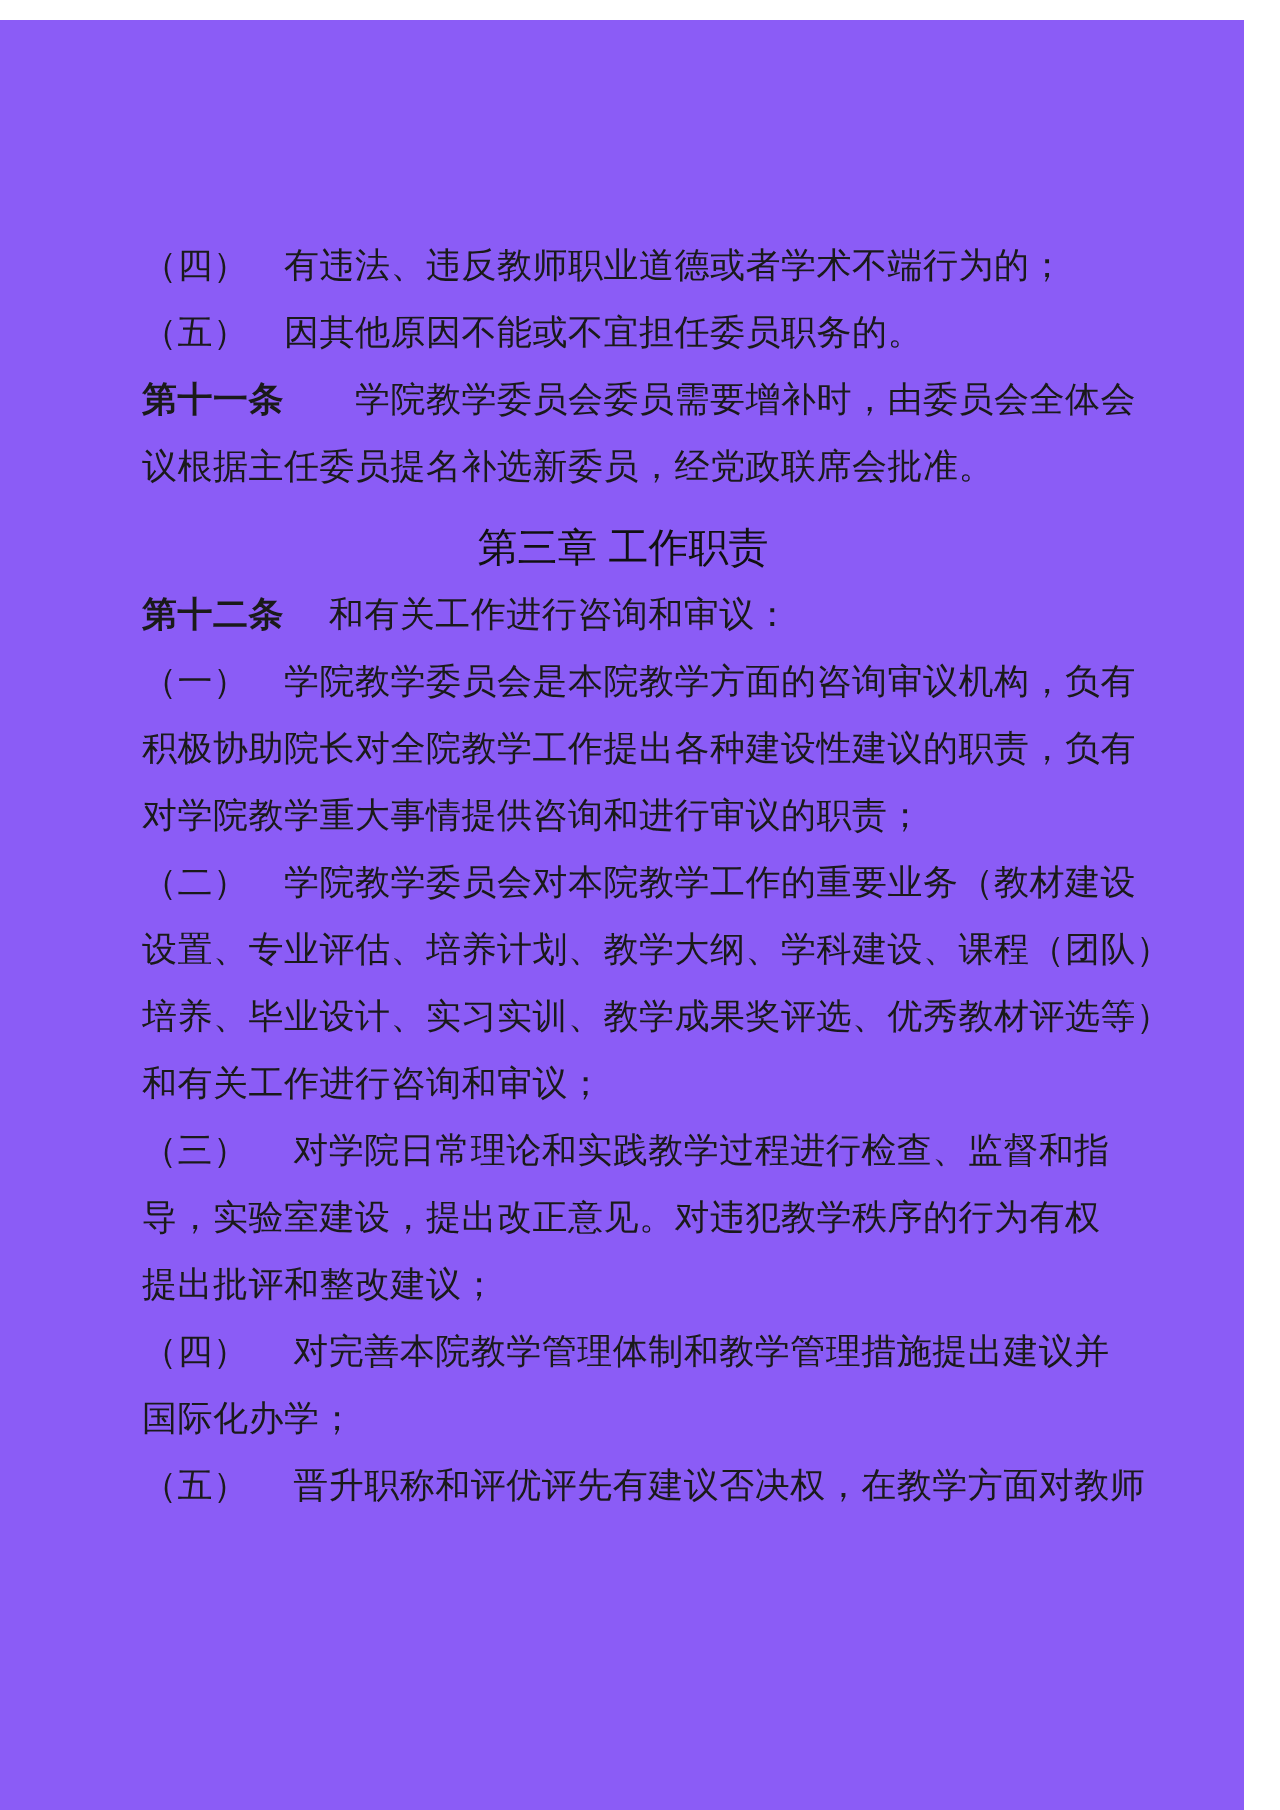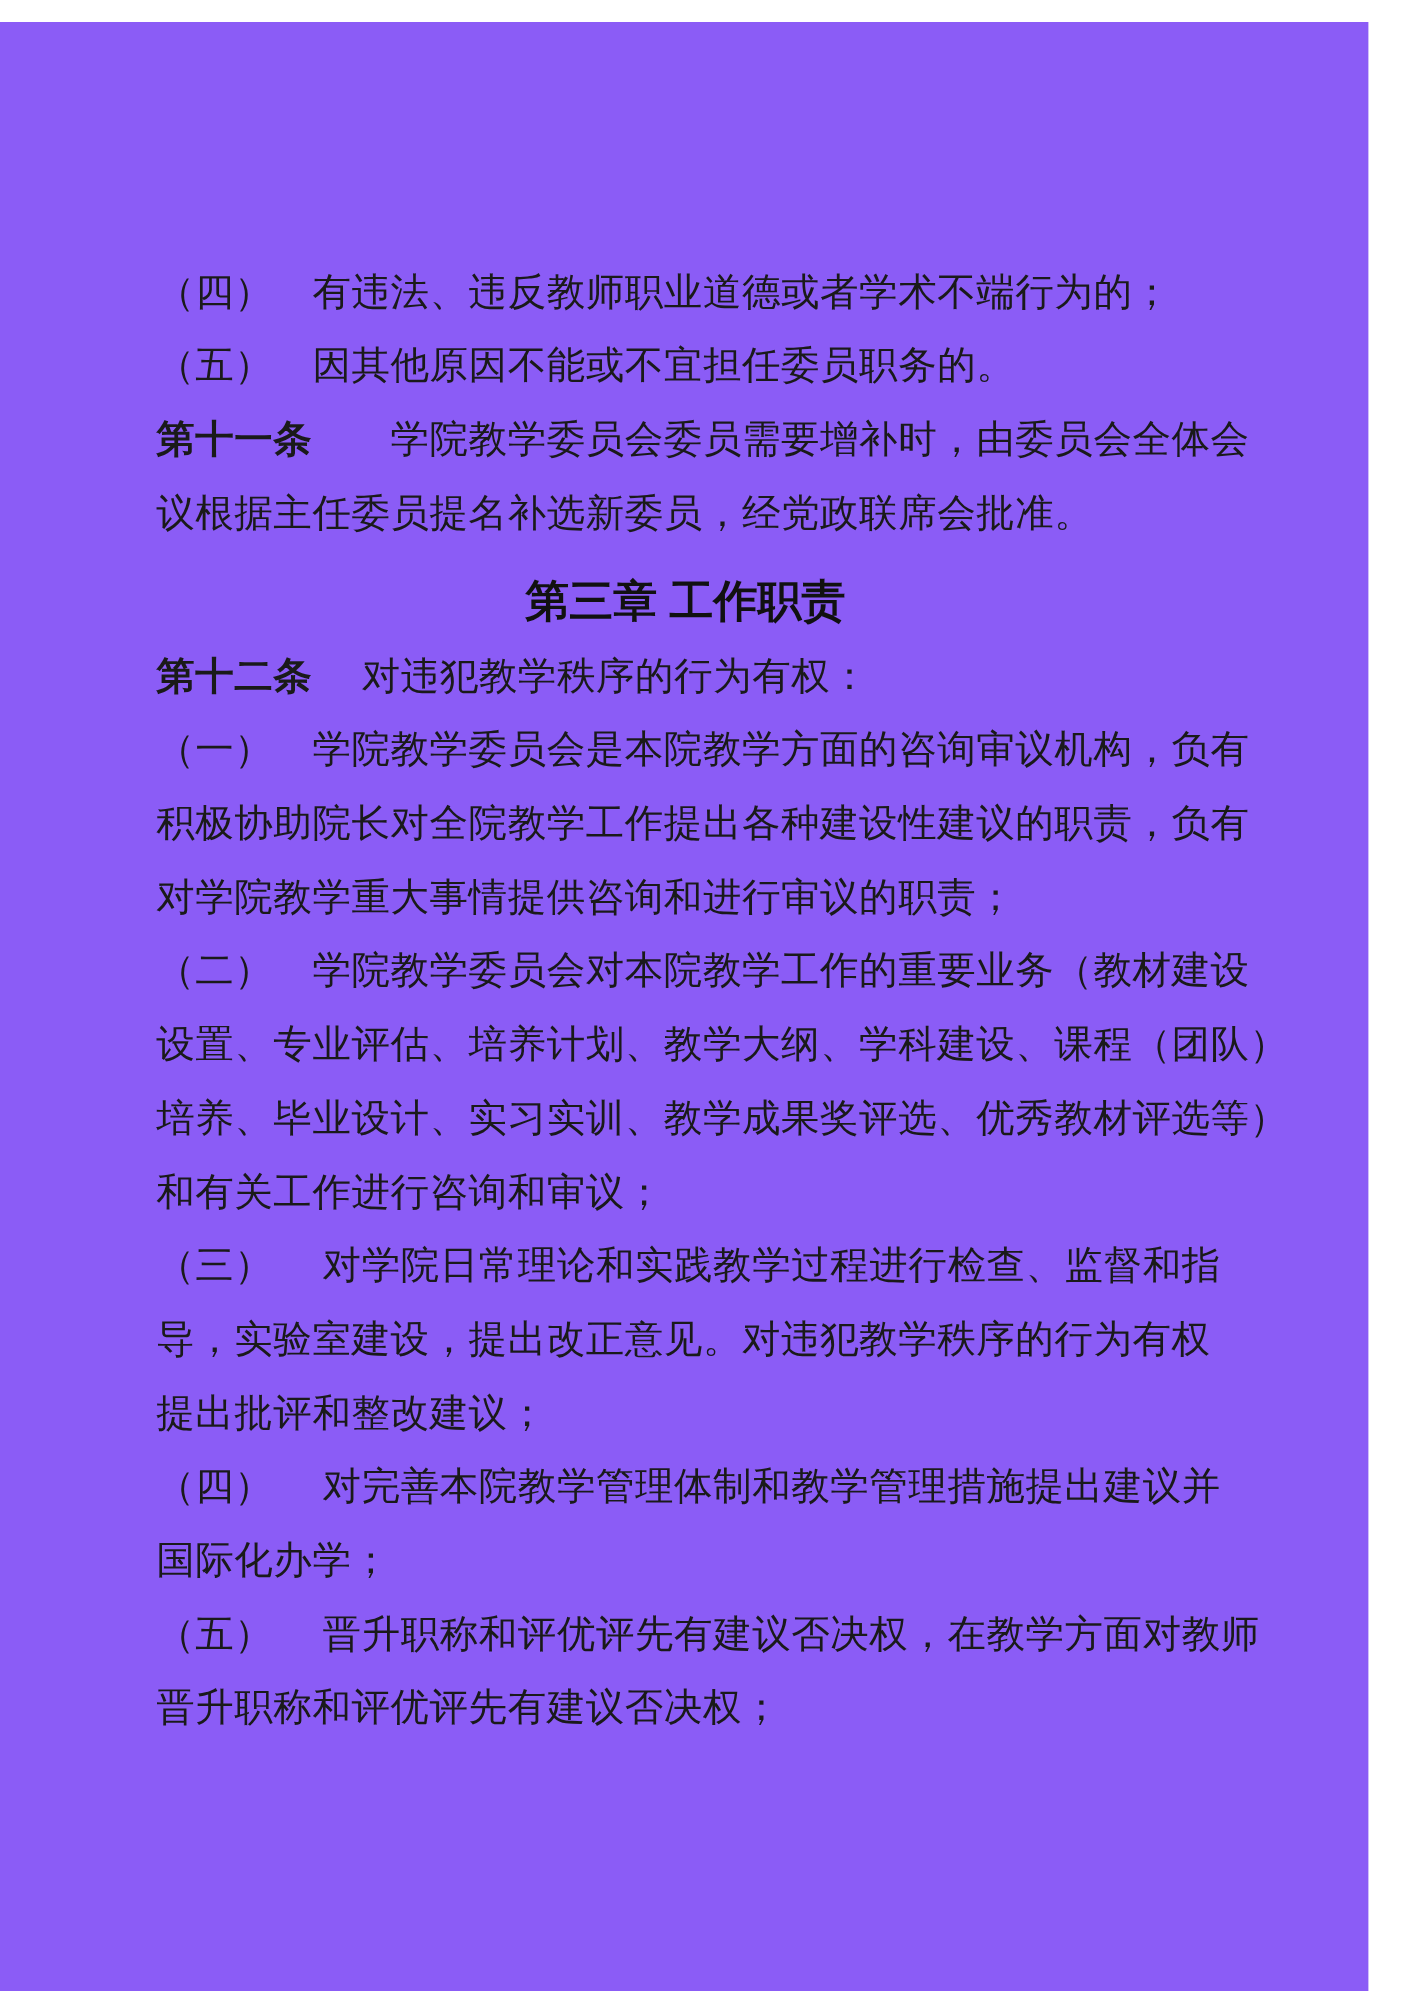--- a/index.html
+++ b/index.html
@@ -29,21 +29,21 @@
     letter-spacing: 0.5px;
     white-space: nowrap;
     color: #1a1a1a;
   }
   .art-label {
     font-weight: bold;
   }
   .chapter {
     font-family: "Liberation Sans", "DejaVu Sans", sans-serif;
     font-size: 40px;
-    font-weight: bold;
+    font-weight: normal;
     text-align: center;
     line-height: 67px;
     margin: 14px 0 0 0;
     white-space: nowrap;
     color: #111111;
   }
 </style>
 </head>
 <body>
 
@@ -51,31 +51,30 @@
   <div class="doc-body">
 
     <div class="line">（四）　有违法、违反教师职业道德或者学术不端行为的；</div>
     <div class="line">（五）　因其他原因不能或不宜担任委员职务的。</div>
 
     <div class="line"><b class="art-label">第十一条</b><span>　　学院教学委员会委员需要增补时，由委员会全体会</span></div>
     <div class="line">议根据主任委员提名补选新委员，经党政联席会批准。</div>
 
     <div class="chapter">第三章 工作职责</div>
 
-    <div class="line"><b class="art-label">第十二条</b><span>　 对违犯教学秩序的行为有权：</span></div>
+    <div class="line"><b class="art-label">第十二条</b><span>　 和有关工作进行咨询和审议：</span></div>
 
     <div class="line">（一）　学院教学委员会是本院教学方面的咨询审议机构，负有</div>
     <div class="line">积极协助院长对全院教学工作提出各种建设性建议的职责，负有</div>
     <div class="line">对学院教学重大事情提供咨询和进行审议的职责；</div>
     <div class="line">（二）　学院教学委员会对本院教学工作的重要业务（教材建设</div>
     <div class="line">设置、专业评估、培养计划、教学大纲、学科建设、课程（团队）</div>
     <div class="line">培养、毕业设计、实习实训、教学成果奖评选、优秀教材评选等）</div>
     <div class="line">和有关工作进行咨询和审议；</div>
     <div class="line">（三）　 对学院日常理论和实践教学过程进行检查、监督和指</div>
     <div class="line">导，实验室建设，提出改正意见。对违犯教学秩序的行为有权</div>
     <div class="line">提出批评和整改建议；</div>
     <div class="line">（四）　 对完善本院教学管理体制和教学管理措施提出建议并</div>
     <div class="line">国际化办学；</div>
     <div class="line">（五）　 晋升职称和评优评先有建议否决权，在教学方面对教师</div>
-    <div class="line">晋升职称和评优评先有建议否决权；</div>
 
   </div>
 </div>
 
 </body></html>

